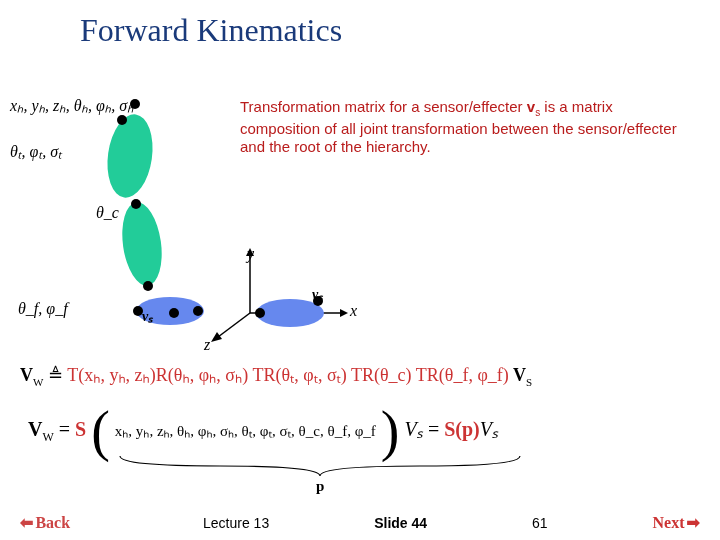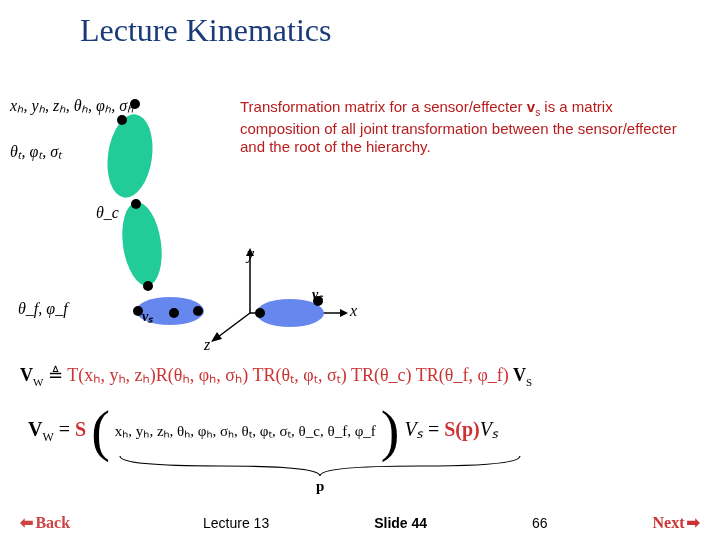--- a/index.html
+++ b/index.html
@@ -70,21 +70,21 @@
   .arm-svg { position: absolute; top: 86px; left: 80px; }
   .coord-svg { position: absolute; top: 245px; left: 160px; }
   .brace-svg { position: absolute; top: 405px; left: 40px; }
   .axis-label { font-style: italic; font-family: 'Times New Roman', serif; font-size: 16px; }
   .vs-label { font-style: italic; font-family: 'Times New Roman', serif; font-size: 14px; font-weight: bold; }
   .p-label { position: absolute; font-weight: bold; font-family: 'Times New Roman', serif; font-size: 15px; }
 </style>
 </head>
 <body>
 
-<h1 class="title">Lecture Kinematics</h1>
+<h1 class="title">Forward Kinematics</h1>
 
 <svg class="arm-svg" width="140" height="250">
 
   <circle cx="55" cy="18" r="5" fill="#000"></circle>
 
   <ellipse cx="50" cy="70" rx="22" ry="42" fill="#22cc99" transform="rotate(8 50 70)"></ellipse>
 
   <ellipse cx="62" cy="158" rx="19" ry="42" fill="#22cc99" transform="rotate(-8 62 158)"></ellipse>
 
   <ellipse cx="90" cy="225" rx="34" ry="14" fill="#6688ee"></ellipse>
@@ -143,18 +143,18 @@
 </svg>
 <div class="p-label" style="top:478px; left:316px;">p</div>
 
 <div class="footer">
   <div class="back-btn">
     <span>⬅</span>
     <span>Back</span>
   </div>
   <div class="lecture-label">Lecture 13</div>
   <div class="slide-label">Slide 44</div>
-  <div class="page-num">66</div>
+  <div class="page-num">61</div>
   <div class="next-btn">
     <span>Next</span>
     <span>➡</span>
   </div>
 </div>
 
 </body></html>

